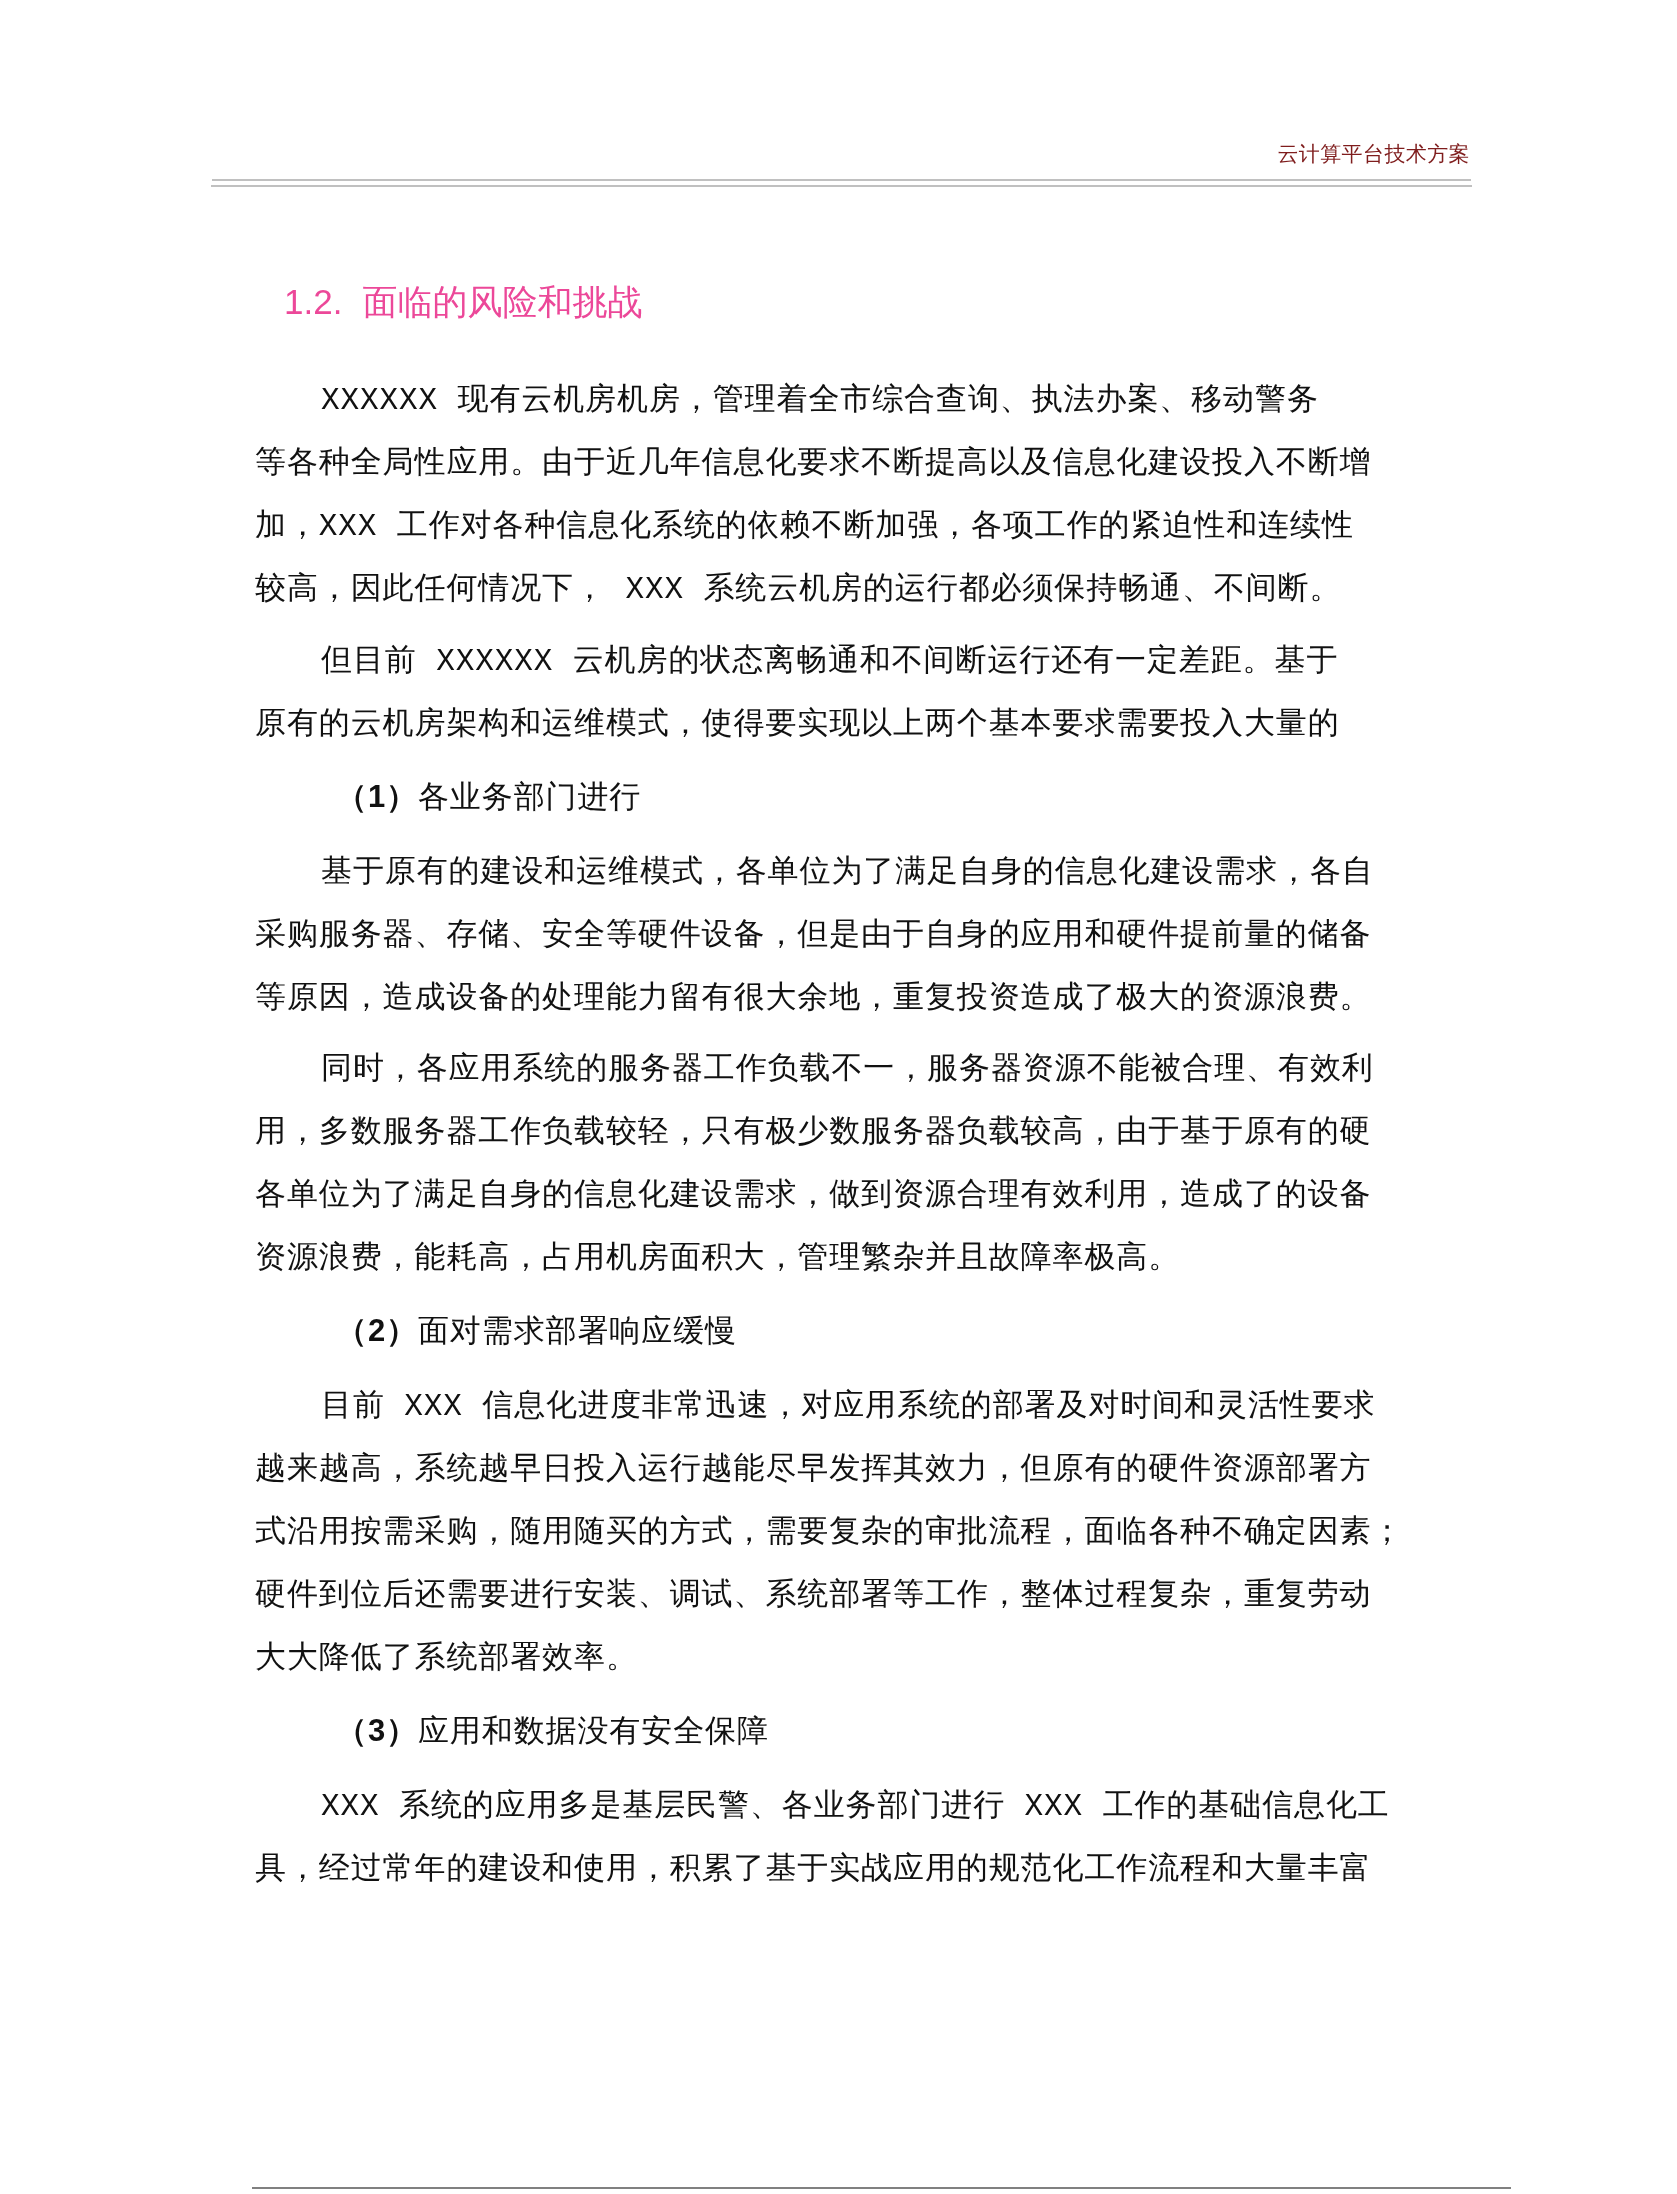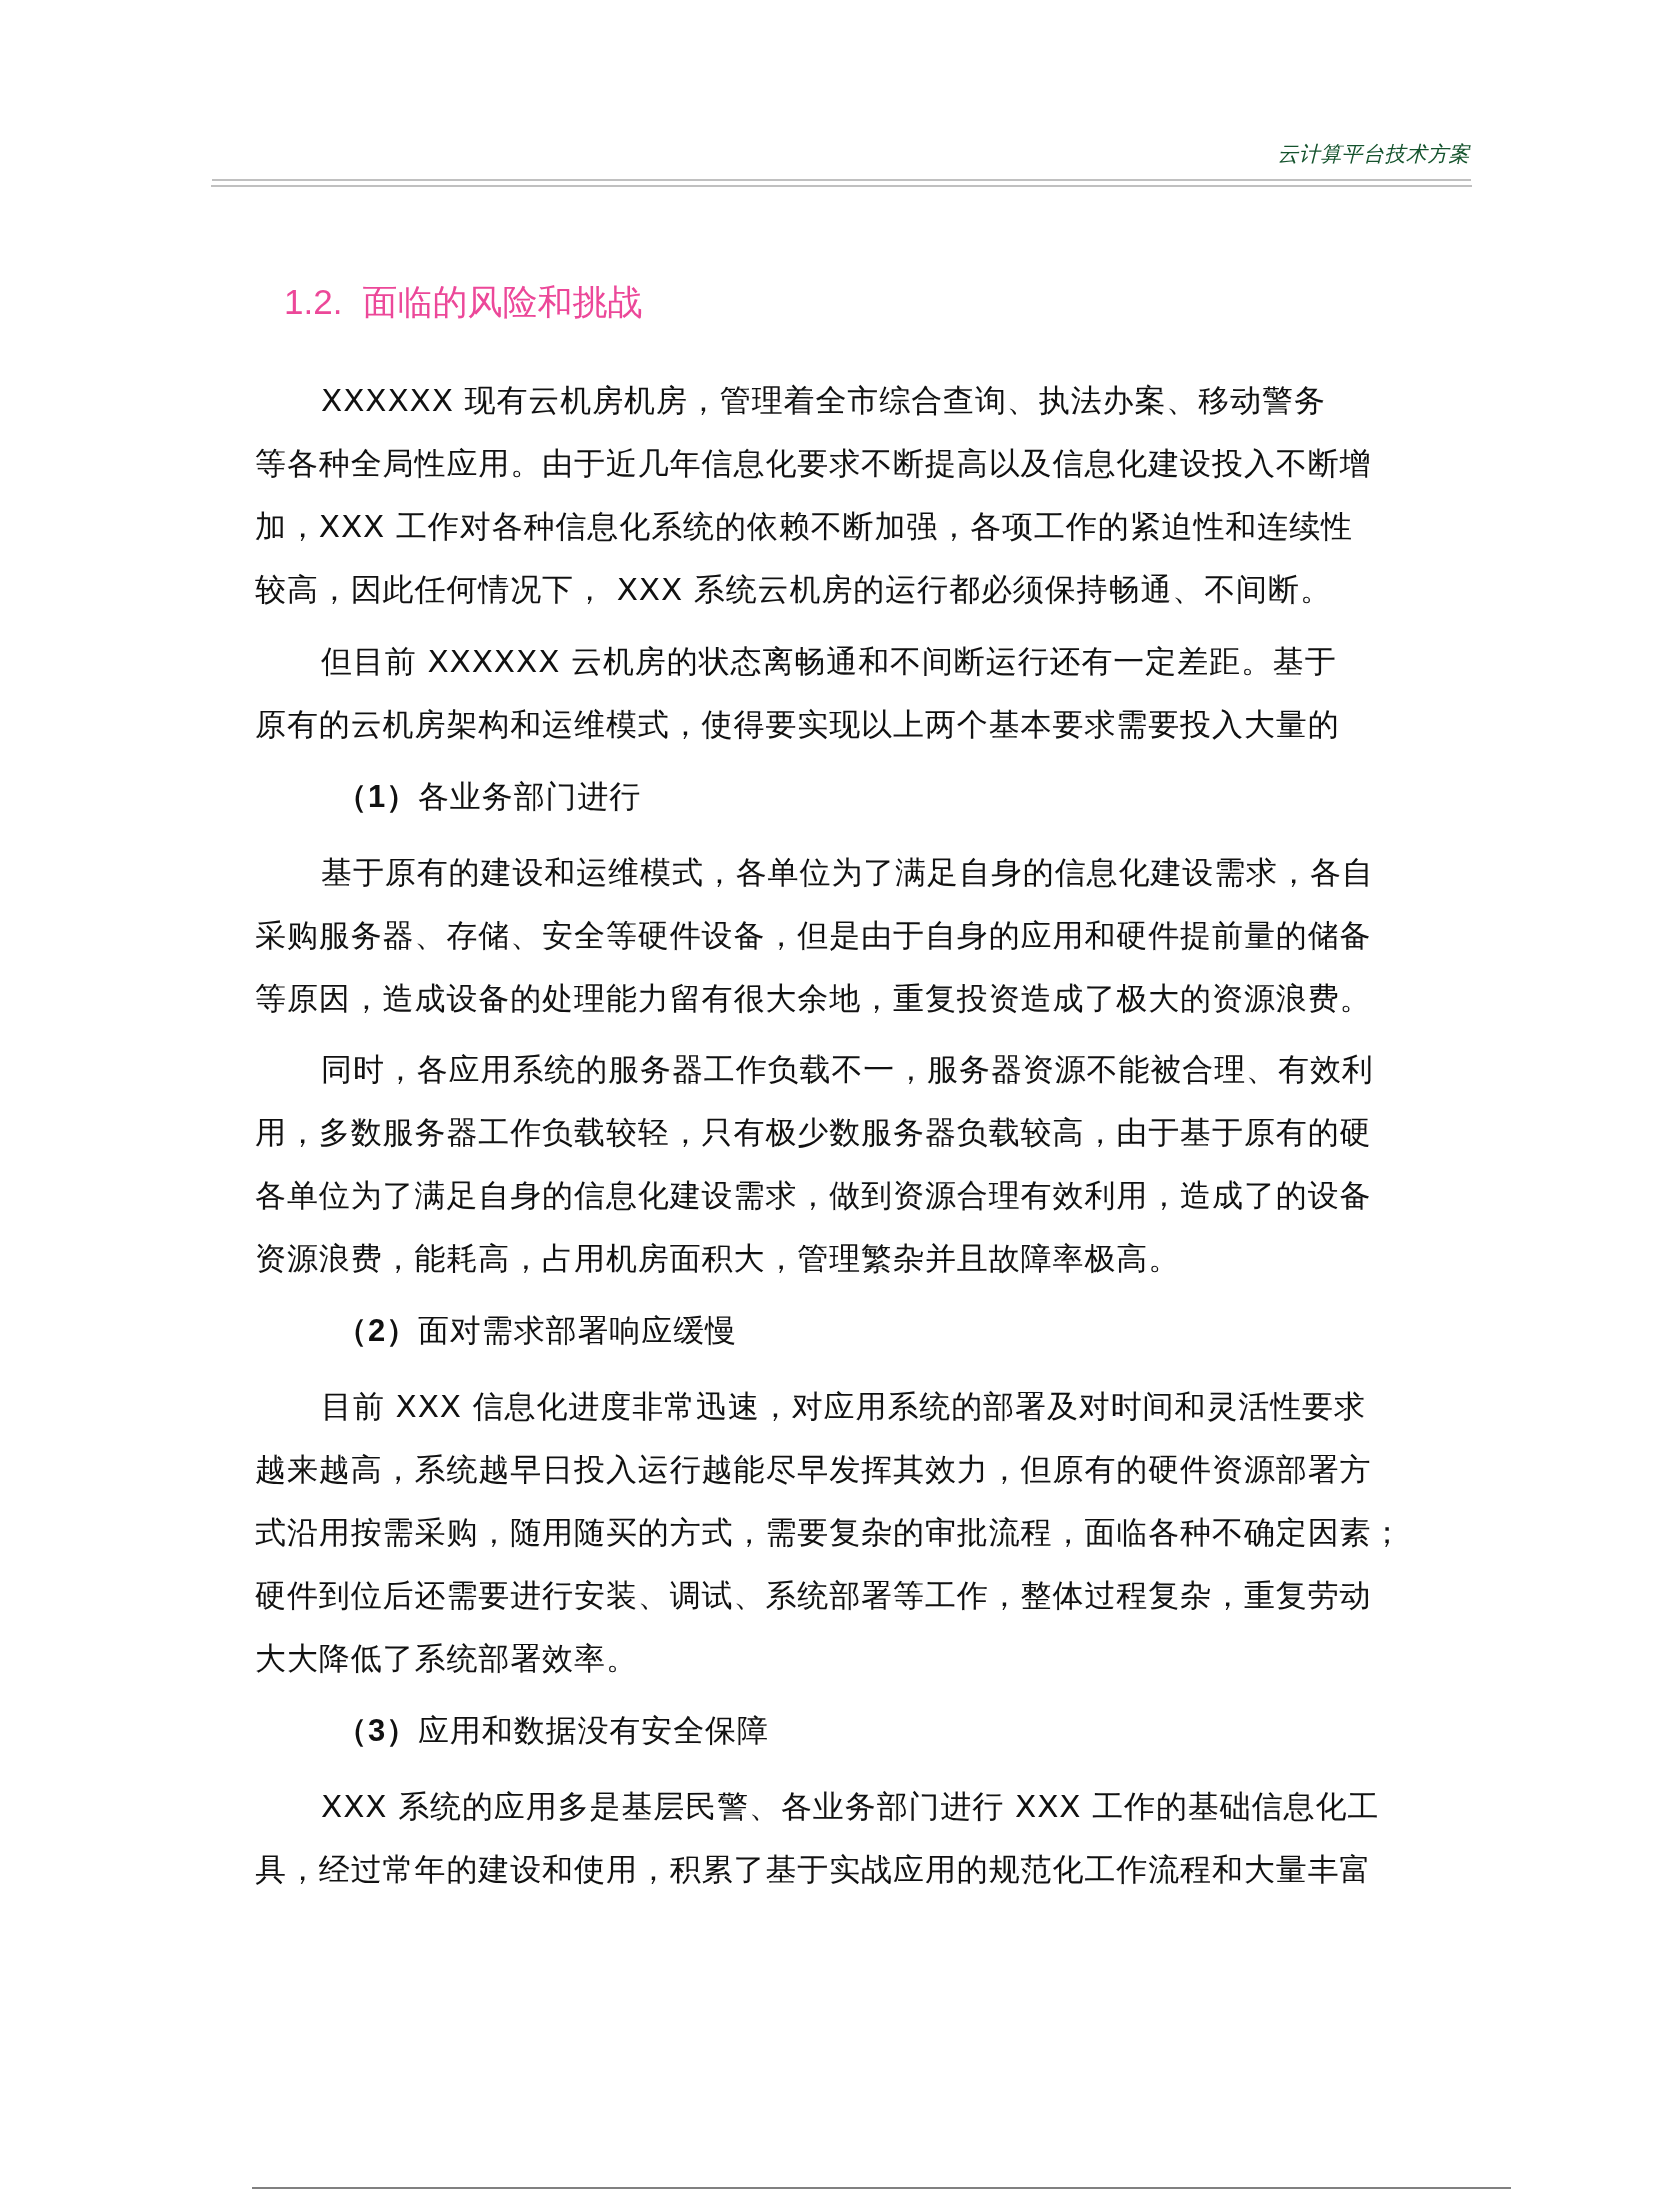--- a/index.html
+++ b/index.html
@@ -13,24 +13,23 @@
       position: relative;
       overflow: hidden;
       font-family: "DejaVu Sans", "Liberation Sans", sans-serif;
       color: #111111;
     }
     .page-header-title {
       position: absolute;
       right: 208px;
       top: 140px;
       font-size: 21px;
-      color: #14532d;
+      color: #7f1d1d;
       letter-spacing: 0.4px;
       font-family: "DejaVu Serif", "Liberation Serif", serif;
-      font-style: italic;
     }
     .rule {
       position: absolute;
       background: #c0c0c0;
       height: 2.2px;
     }
     .rule-top-1 { left: 212px; top: 179px; width: 1259px; }
     .rule-top-2 { left: 211px; top: 185px; width: 1261px; }
     .rule-bottom {
       position: absolute;
@@ -60,20 +59,21 @@
       top: 369px;
       width: 1220px;
     }
     .para {
       font-size: 31px;
       line-height: 63px;
       margin: 0 0 8.8px 0;
       text-indent: 66px;
       text-align: justify;
       letter-spacing: 0.9px;
+      font-family: Liberation Mono, monospace;
     }
     .para .line { display: block; white-space: nowrap; }
     .para .line.first { padding-left: 66px; }
     .para { text-indent: 0; }
     .subheading {
       font-size: 31px;
       line-height: 63px;
       margin: 4.4px 0 13px 0;
       padding-left: 81px;
       letter-spacing: 0.9px;

